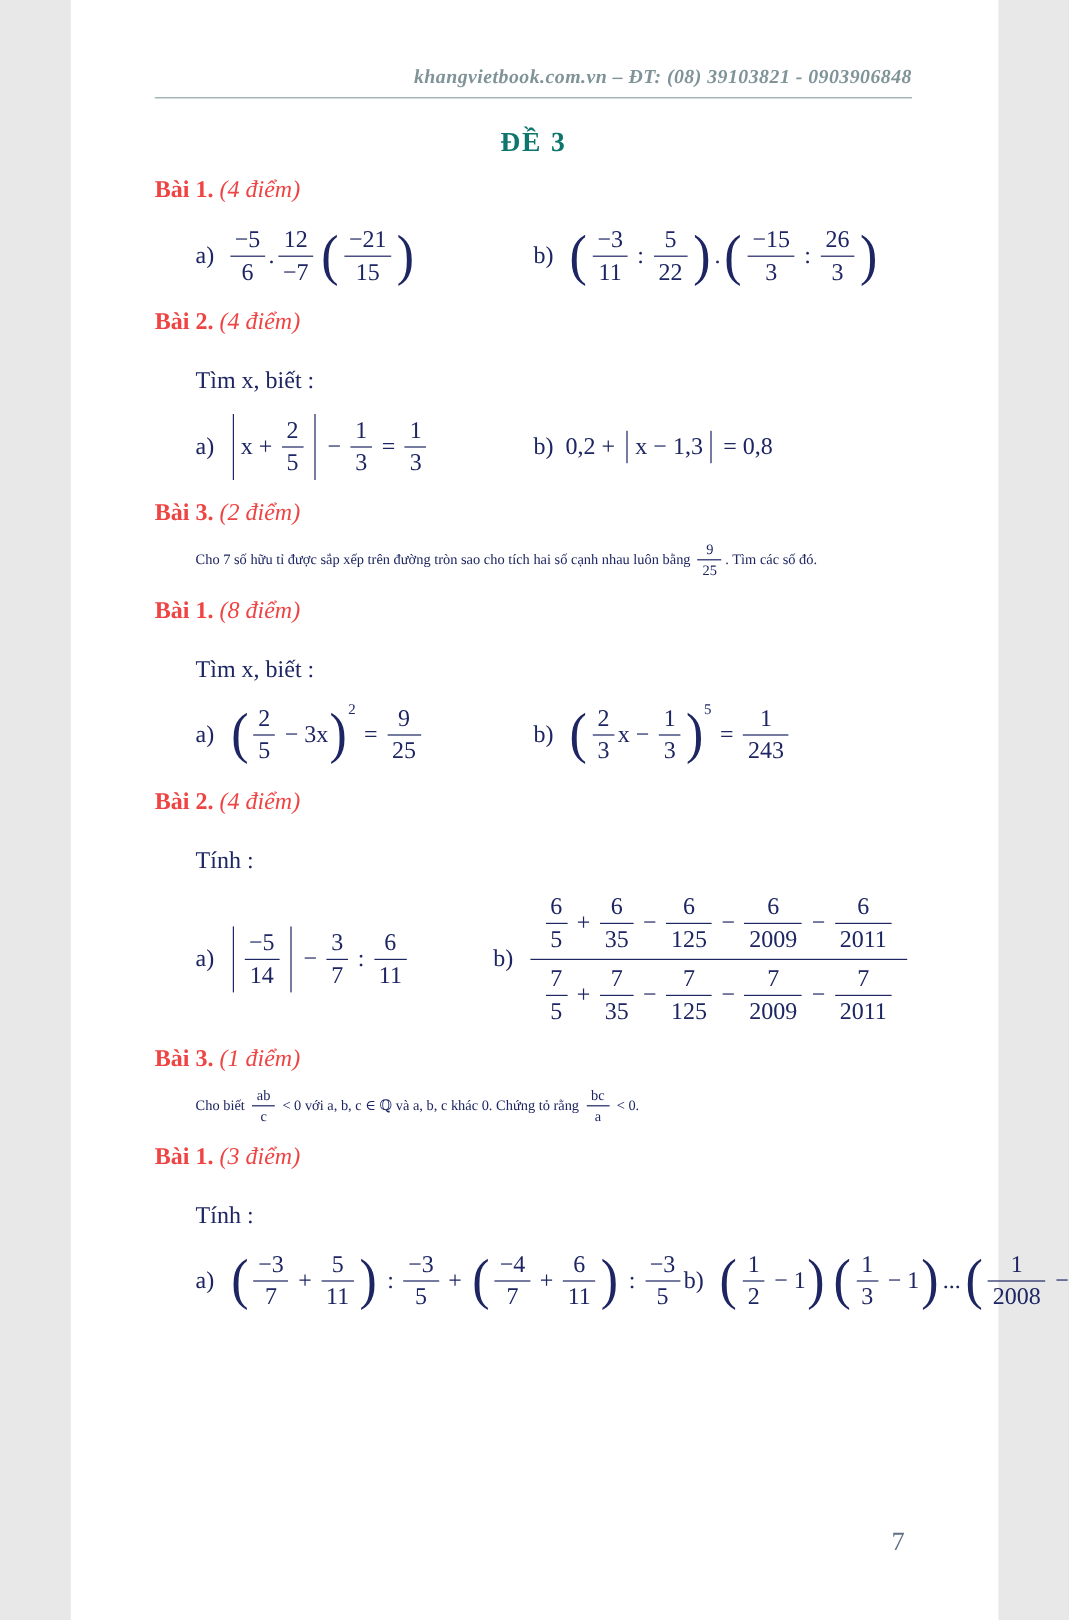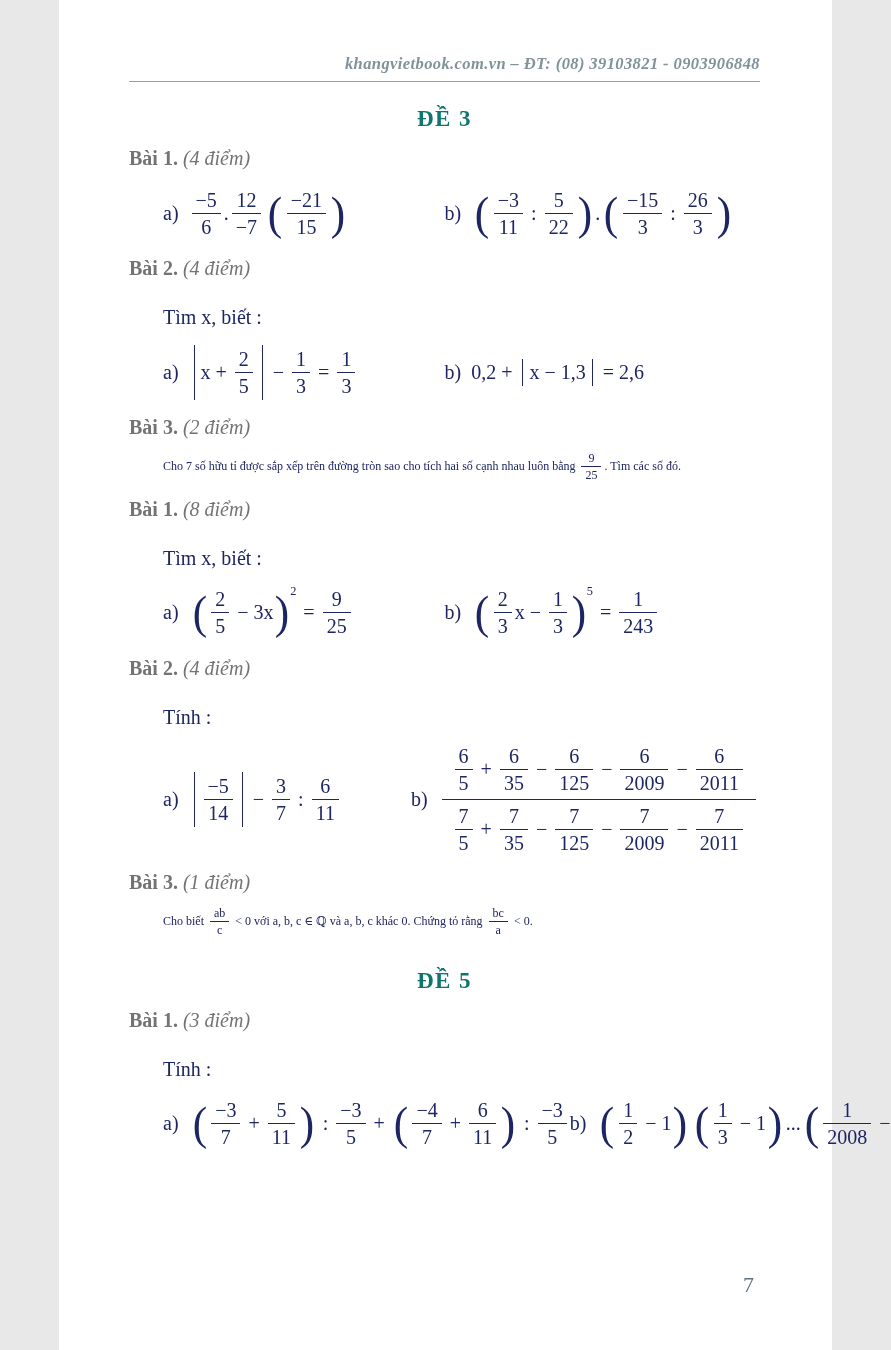--- a/index.html
+++ b/index.html
@@ -10,21 +10,21 @@
     padding:40px 72px 52px 70px; display:flex; flex-direction:column;
     color:#1d2562;
   }
   
   .header { text-align:right; padding:14px 0 7px; border-bottom:1.5px solid #8fa3a8; margin-bottom:10px; }
   .header-text { font-style:italic; font-weight:bold; font-size:16.5px; color:#7f9398; letter-spacing:0.4px; }
   
   .de-title { text-align:center; font-weight:bold; font-size:23px; color:#0f766e; margin:30px 0 14px; letter-spacing:1.5px; }
   .de-title.first { margin-top:14px; }
   
-  .prob-heading { margin:15px 0 4px; font-size:20px; color:#737373; }
+  .prob-heading { margin:15px 0 4px; font-size:20px; color:#ef4444; }
   .prob-label { font-weight:bold; }
   .prob-points { font-style:italic; }
   .intro { margin:26px 0 4px; padding-left:34px; font-size:20px; }
   .parts-row { display:flex; align-items:center; margin:14px 0 12px; min-height:58px; }
   .part { flex:1 1 50%; display:flex; align-items:center; font-size:20px; }
   .part:first-child { padding-left:34px; }
   .part-label { margin-right:10px; white-space:pre; }
   .part-math { display:flex; align-items:center; flex-wrap:nowrap; }
   .para { margin:12px 0 10px; padding-left:34px; padding-right:4px; font-size:12px; line-height:2.3; }
   
@@ -142,21 +142,21 @@
             </span>
           </span>
         </div>
         <div class="part">
           <span class="part-label">b)</span>
           <span class="part-math">
             <span class="mtxt">0,2 + </span>
             <span class="abs">
               <span class="mtxt">x − 1,3</span>
             </span>
-            <span class="mtxt"> = 2,6</span>
+            <span class="mtxt"> = 0,8</span>
           </span>
         </div>
       </div>
       <div class="prob-heading"><span class="prob-label">Bài 3.</span><span class="mtxt"> </span><span class="prob-points">(2 điểm)</span></div>
       <div class="para"><span class="mtxt">Cho 7 số hữu tỉ được sắp xếp trên đường tròn sao cho tích hai số cạnh nhau luôn bằng </span><span class="frac">
           <span class="num">9</span>
           <span class="den">25</span>
         </span><span class="mtxt">. Tìm các số đó.</span></div>
       <div class="prob-heading"><span class="prob-label">Bài 1.</span><span class="mtxt"> </span><span class="prob-points">(8 điểm)</span></div>
       <div class="intro">Tìm x, biết :</div>
@@ -295,21 +295,20 @@
         </div>
       </div>
       <div class="prob-heading"><span class="prob-label">Bài 3.</span><span class="mtxt"> </span><span class="prob-points">(1 điểm)</span></div>
       <div class="para"><span class="mtxt">Cho biết </span><span class="frac">
           <span class="num">ab</span>
           <span class="den">c</span>
         </span><span class="mtxt"> &lt; 0 với a, b, c ∈ ℚ và a, b, c khác 0. Chứng tỏ rằng </span><span class="frac">
           <span class="num">bc</span>
           <span class="den">a</span>
         </span><span class="mtxt"> &lt; 0.</span></div>
-      <div class="de-title">ĐỀ 5</div>
       <div class="prob-heading"><span class="prob-label">Bài 1.</span><span class="mtxt"> </span><span class="prob-points">(3 điểm)</span></div>
       <div class="intro">Tính :</div>
       <div class="parts-row">
         <div class="part">
           <span class="part-label">a)</span>
           <span class="part-math">
             <span class="grp">
               <span class="bp">(</span>
               <span class="part-math">
                 <span class="frac">

